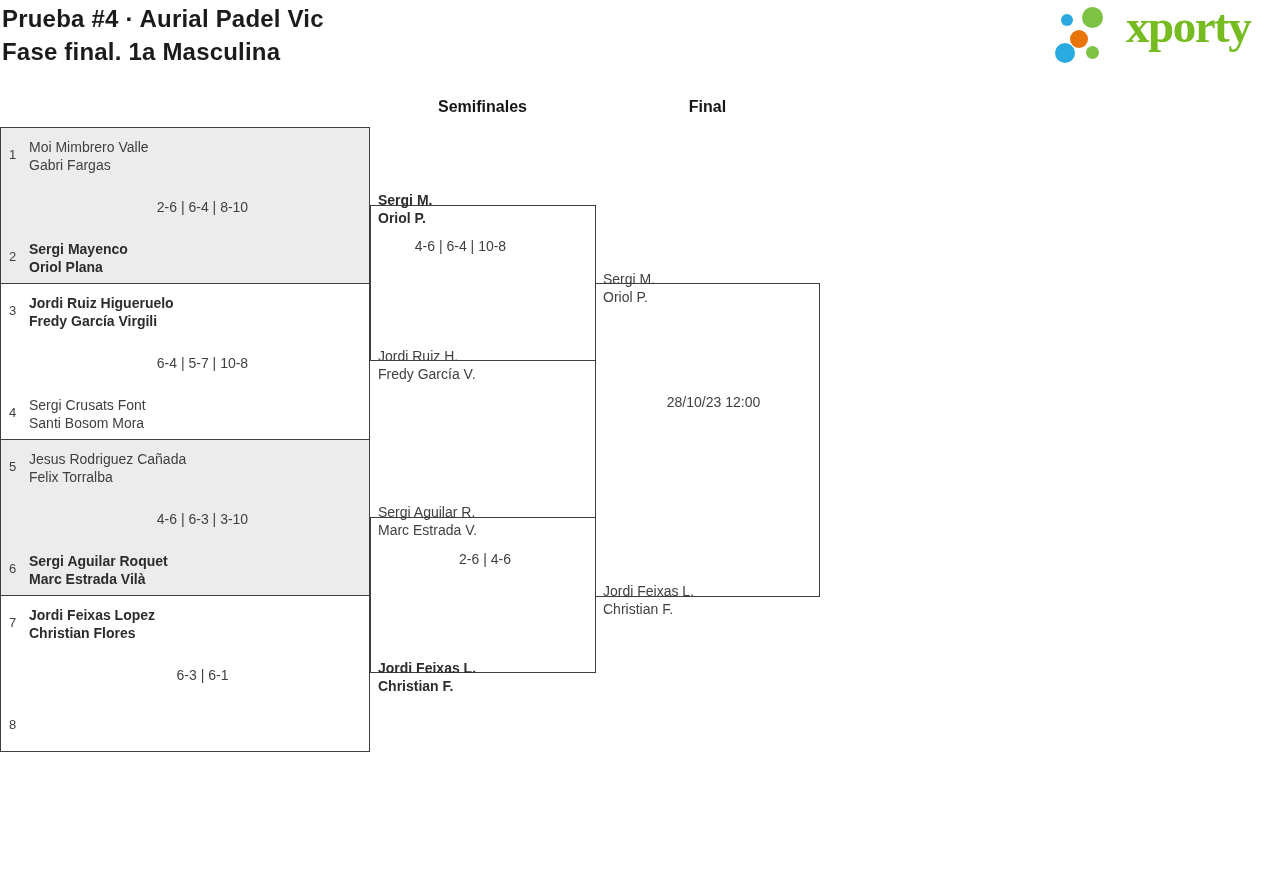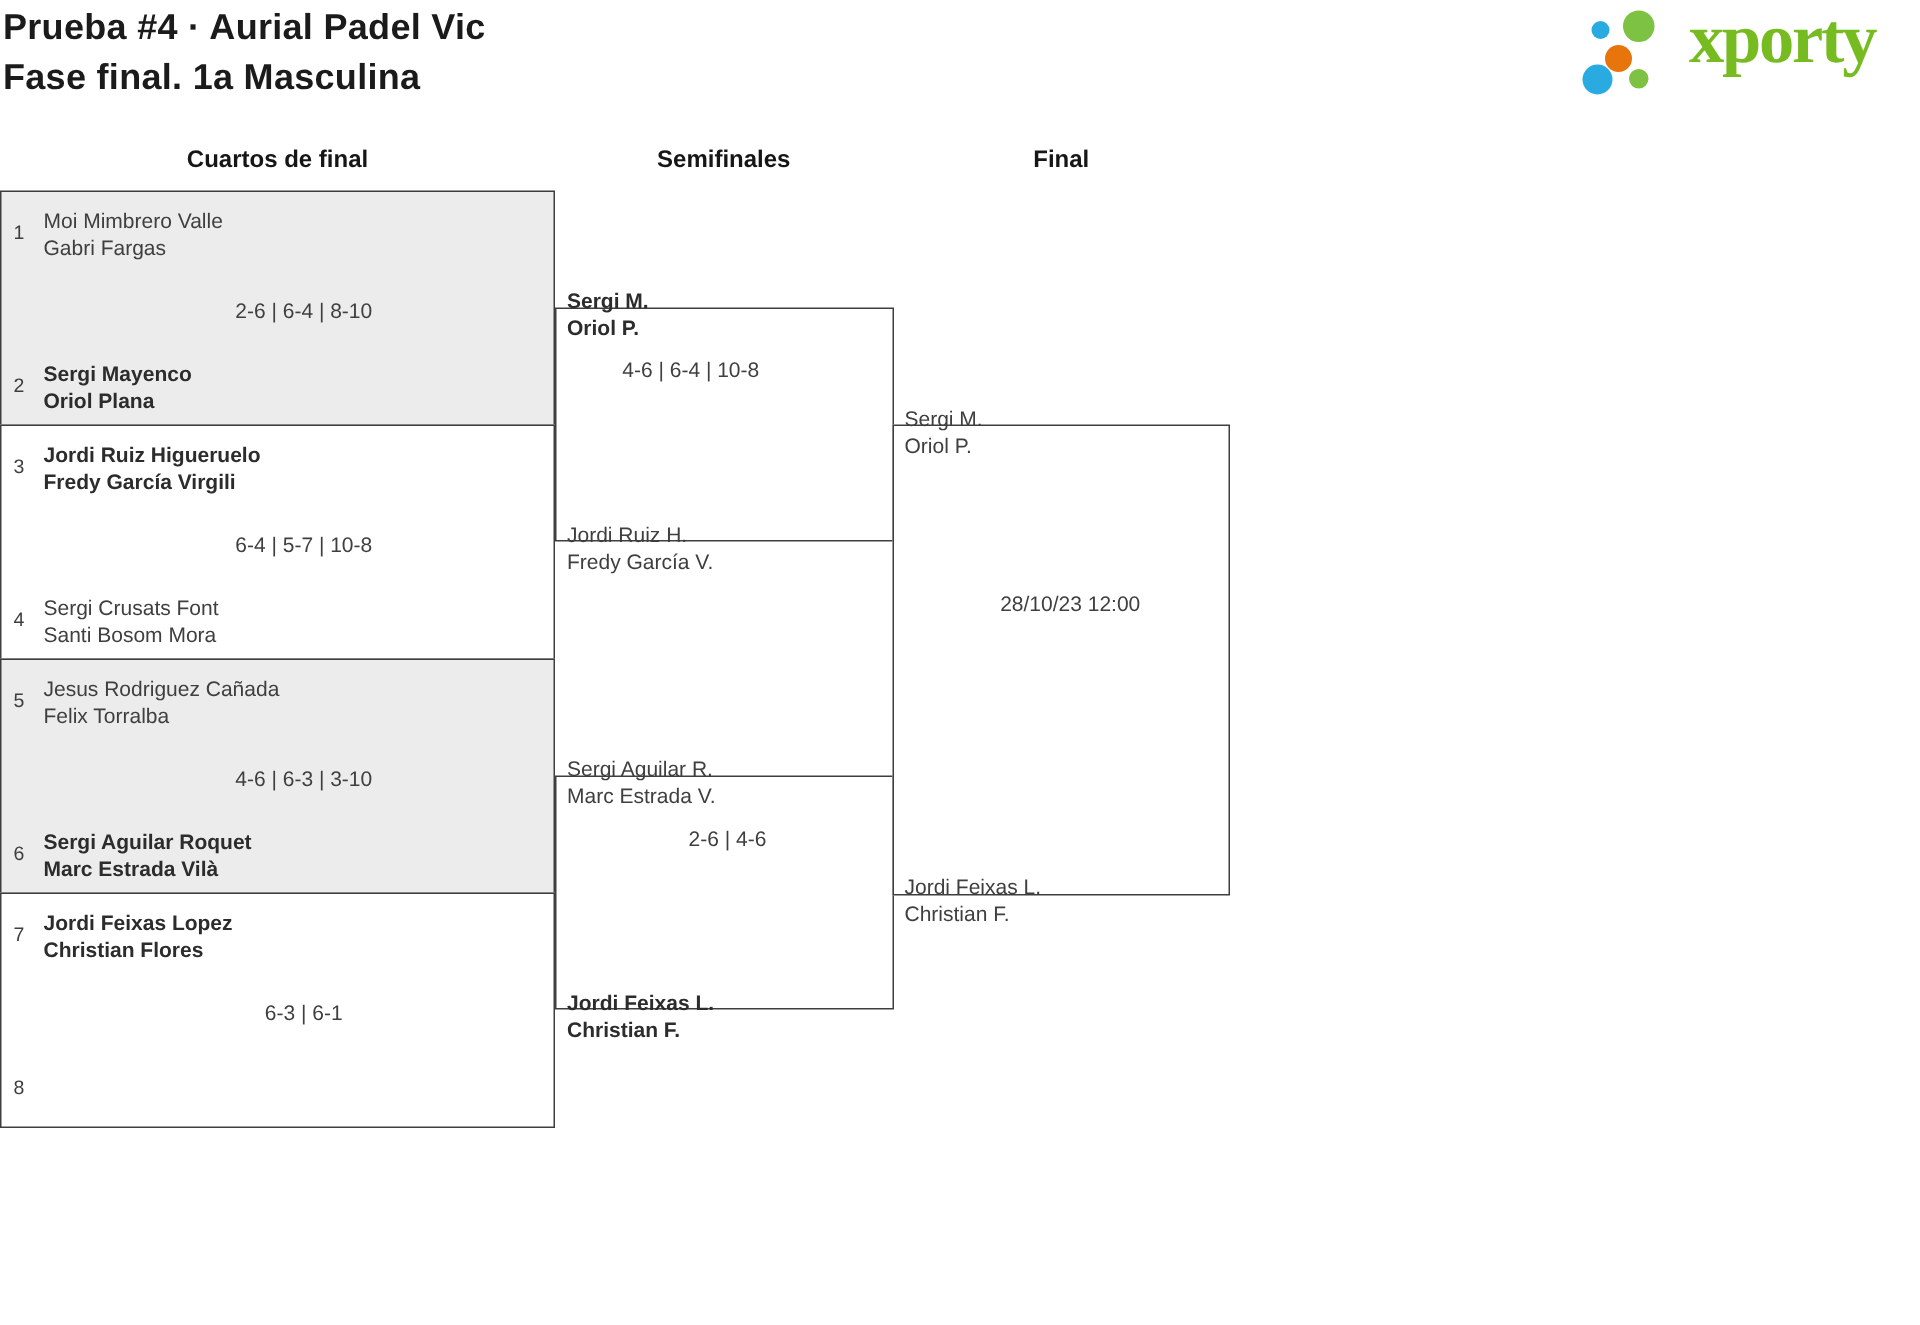--- a/index.html
+++ b/index.html
@@ -78,21 +78,20 @@
 
   <div class="logo">
     <span class="dot" style="left:13px; top:9px; width:12px; height:12px; background:#29ABE2;"></span>
     <span class="dot" style="left:34px; top:2px; width:21px; height:21px; background:#7DC242;"></span>
     <span class="dot" style="left:22px; top:25px; width:18px; height:18px; background:#E8740C;"></span>
     <span class="dot" style="left:7px; top:38px; width:20px; height:20px; background:#29ABE2;"></span>
     <span class="dot" style="left:38px; top:41px; width:13px; height:13px; background:#7DC242;"></span>
     <span class="logo-word" style="color:#76BC21;">xporty</span>
   </div>
 
-  <div class="col-header col-h-qf">Cuartos de final</div>
   <div class="col-header col-h-sf">Semifinales</div>
   <div class="col-header col-h-f">Final</div>
 
   <div class="match qf qf1 gray">
     <span class="seed seed-top">1</span>
     <div class="team team-top">
       <div>Moi Mimbrero Valle</div>
       <div>Gabri Fargas</div>
     </div>
     <div class="score">2-6 | 6-4 | 8-10</div>

